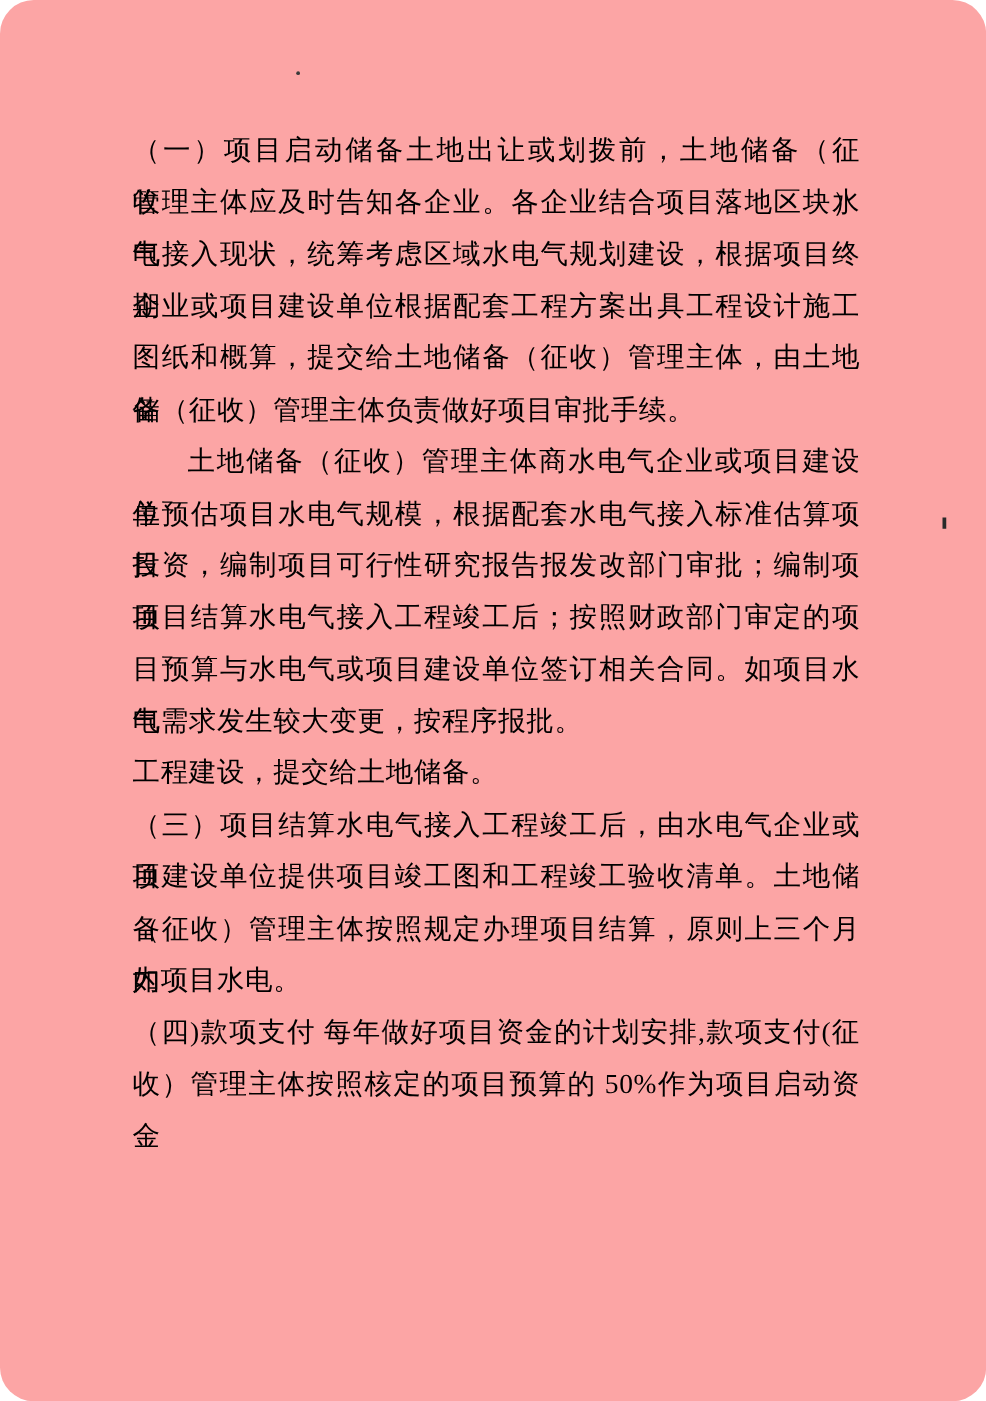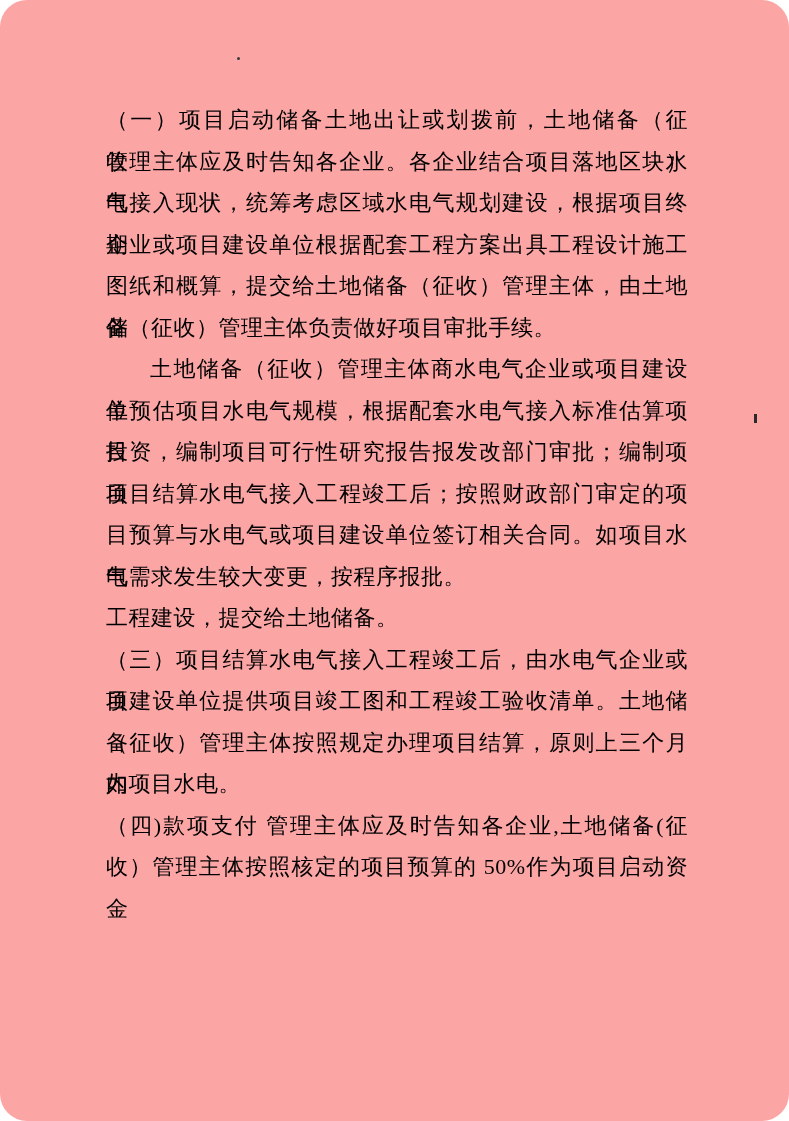--- a/index.html
+++ b/index.html
@@ -84,16 +84,16 @@
       <div class="line full">位预估项目水电气规模，根据配套水电气接入标准估算项目</div>
       <div class="line full">投资，编制项目可行性研究报告报发改部门审批；编制项目</div>
       <div class="line full">项目结算水电气接入工程竣工后；按照财政部门审定的项</div>
       <div class="line full">目预算与水电气或项目建设单位签订相关合同。如项目水电</div>
       <div class="line end">气需求发生较大变更，按程序报批。</div>
       <div class="line end">工程建设，提交给土地储备。</div>
       <div class="line full">（三）项目结算水电气接入工程竣工后，由水电气企业或项</div>
       <div class="line full">目建设单位提供项目竣工图和工程竣工验收清单。土地储备</div>
       <div class="line full">（征收）管理主体按照规定办理项目结算，原则上三个月内</div>
       <div class="line end">如项目水电。</div>
-      <div class="line full">（四)款项支付 管理主体应及时告知各企业,土地储备(征</div>
+      <div class="line full">（四)款项支付 每年做好项目资金的计划安排,款项支付(征</div>
       <div class="line full">收）管理主体按照核定的项目预算的 50%作为项目启动资金</div>
     </div>
 </div>
 
 </body></html>

